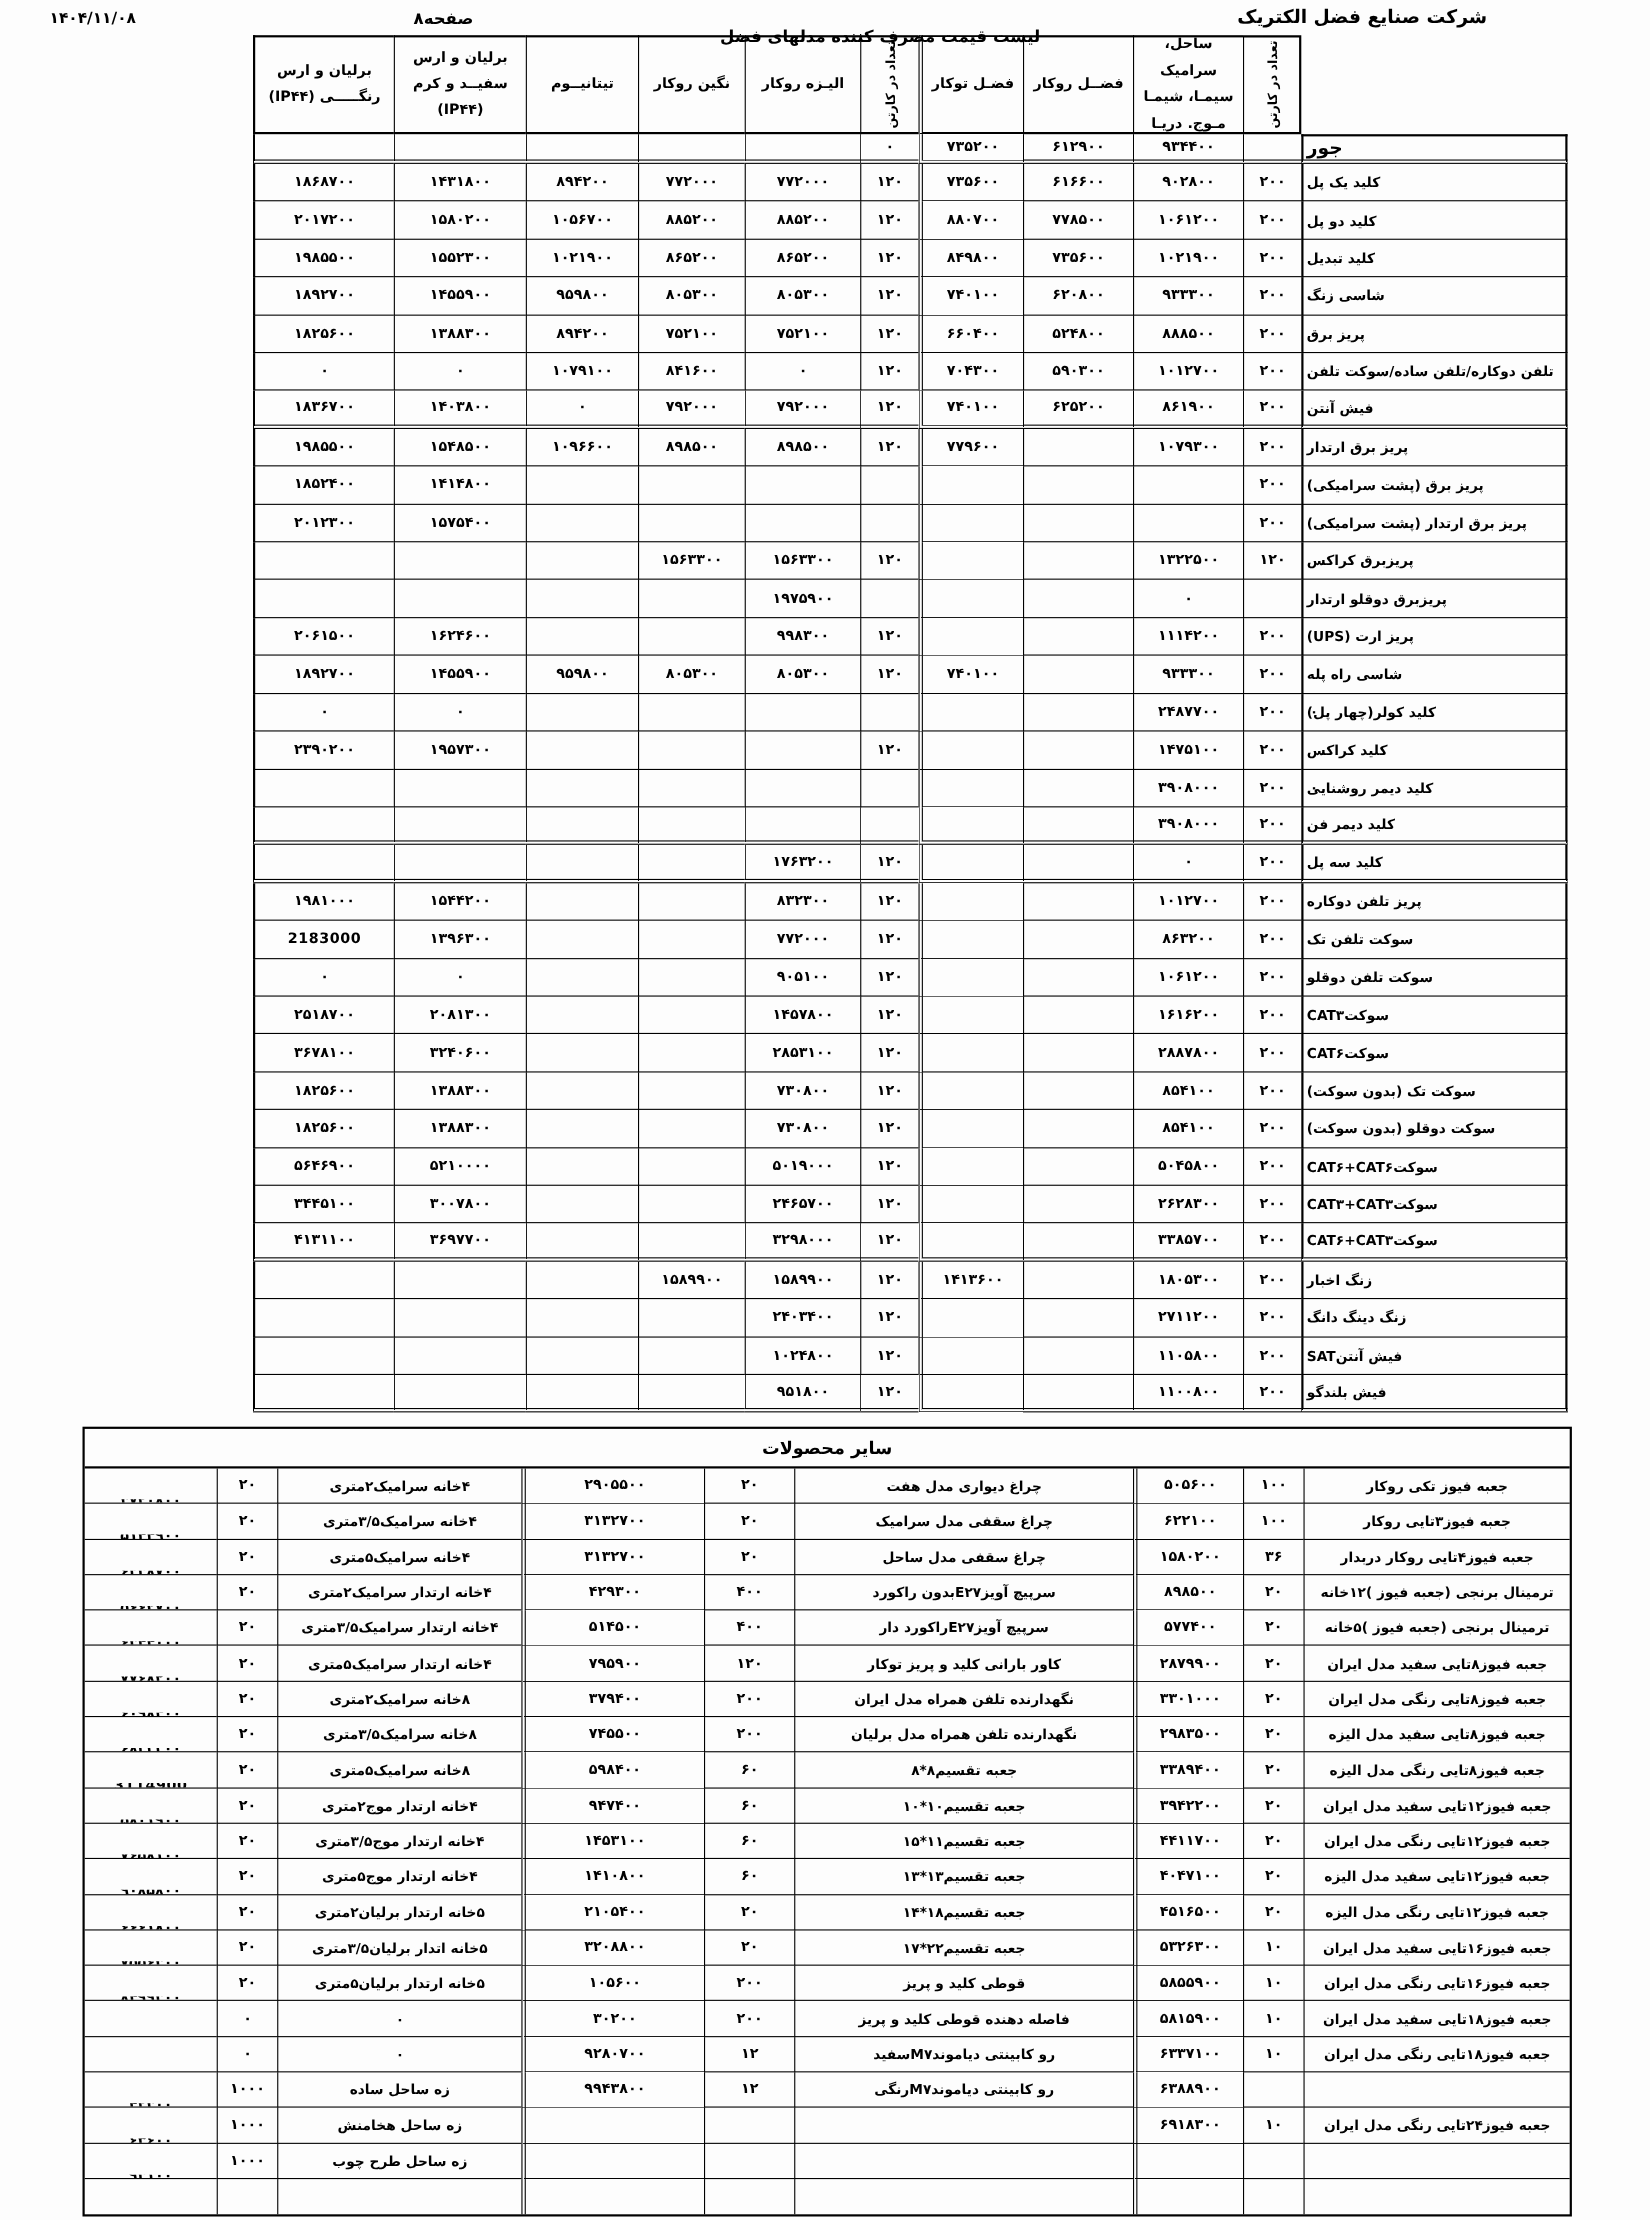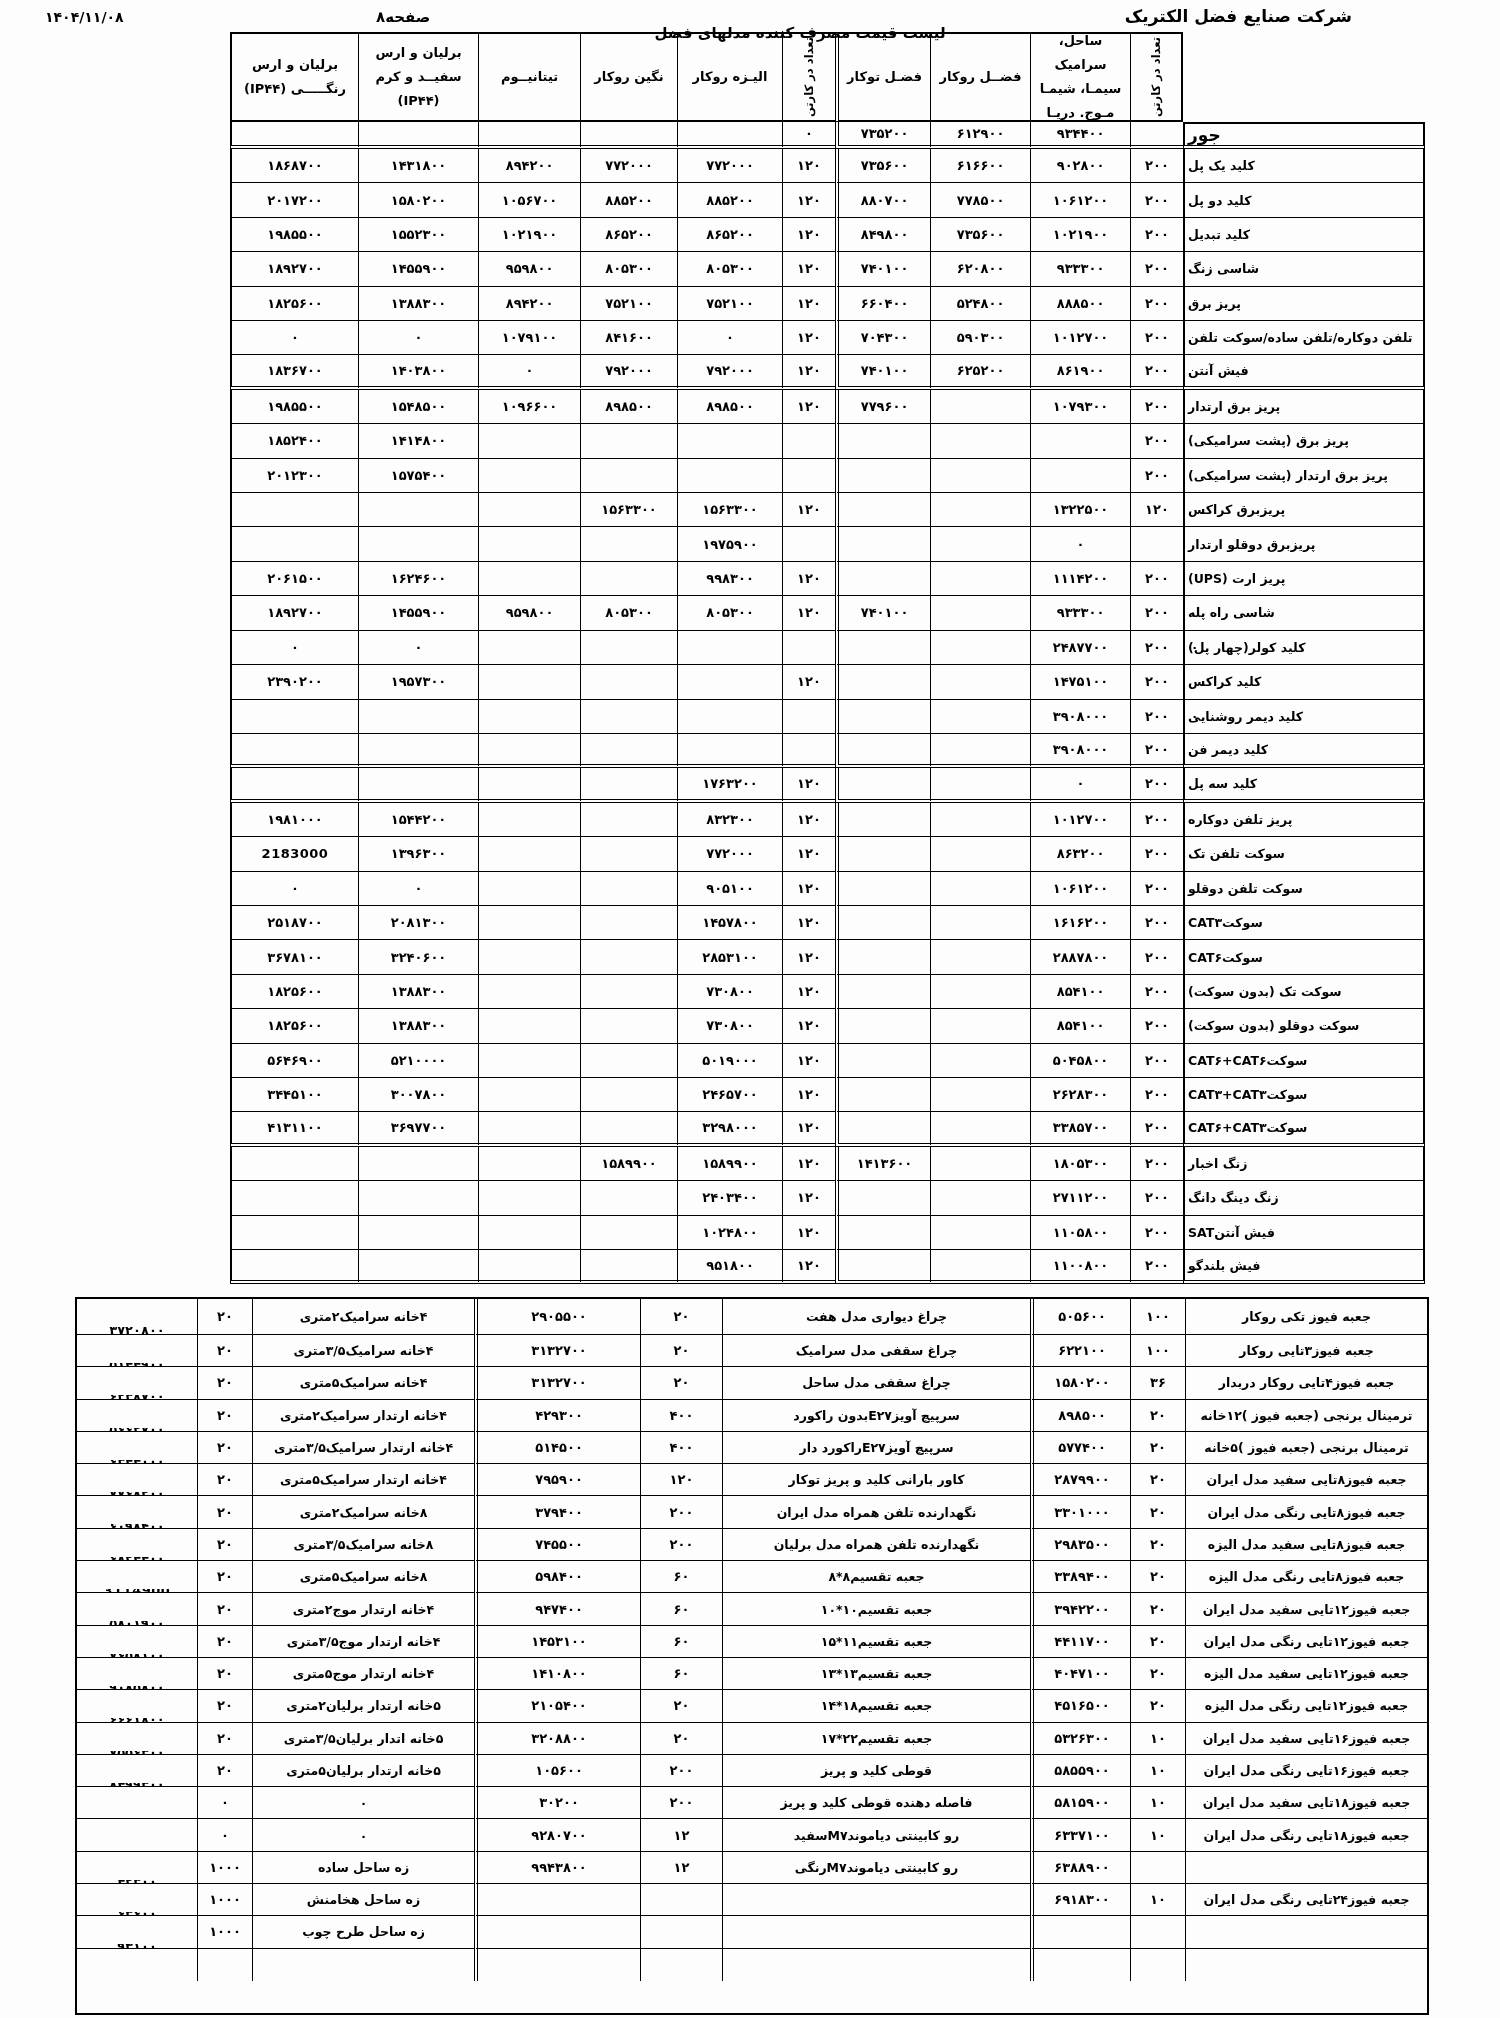--- a/index.html
+++ b/index.html
@@ -454,20 +454,21 @@
     <div class="c num dbl sep"></div>
     <div class="c num sep">۱۲۰</div>
     <div class="c num sep">۹۵۱۸۰۰</div>
     <div class="c num sep"></div>
     <div class="c num sep"></div>
     <div class="c num sep"></div>
     <div class="c num el sep"></div>
   </div>
 
 <div id="t2">
+  <div class="t2title">سایر محصولات</div>
 <div class="c bname">جعبه فیوز تکی روکار</div>
     <div class="c num">۱۰۰</div>
     <div class="c num dbl">۵۰۵۶۰۰</div>
     <div class="c bname">چراغ دیواری مدل هفت</div>
     <div class="c num">۲۰</div>
     <div class="c num dbl">۲۹۰۵۵۰۰</div>
     <div class="c bname"><span dir="ltr">۴</span>خانه سرامیک <span dir="ltr">۲</span> متری</div>
     <div class="c num">۲۰</div>
     <div class="c num nb">۳۷۲۰۸۰۰</div>
     <div class="c bname">جعبه فیوز <span dir="ltr">۳</span> تایی روکار</div>

